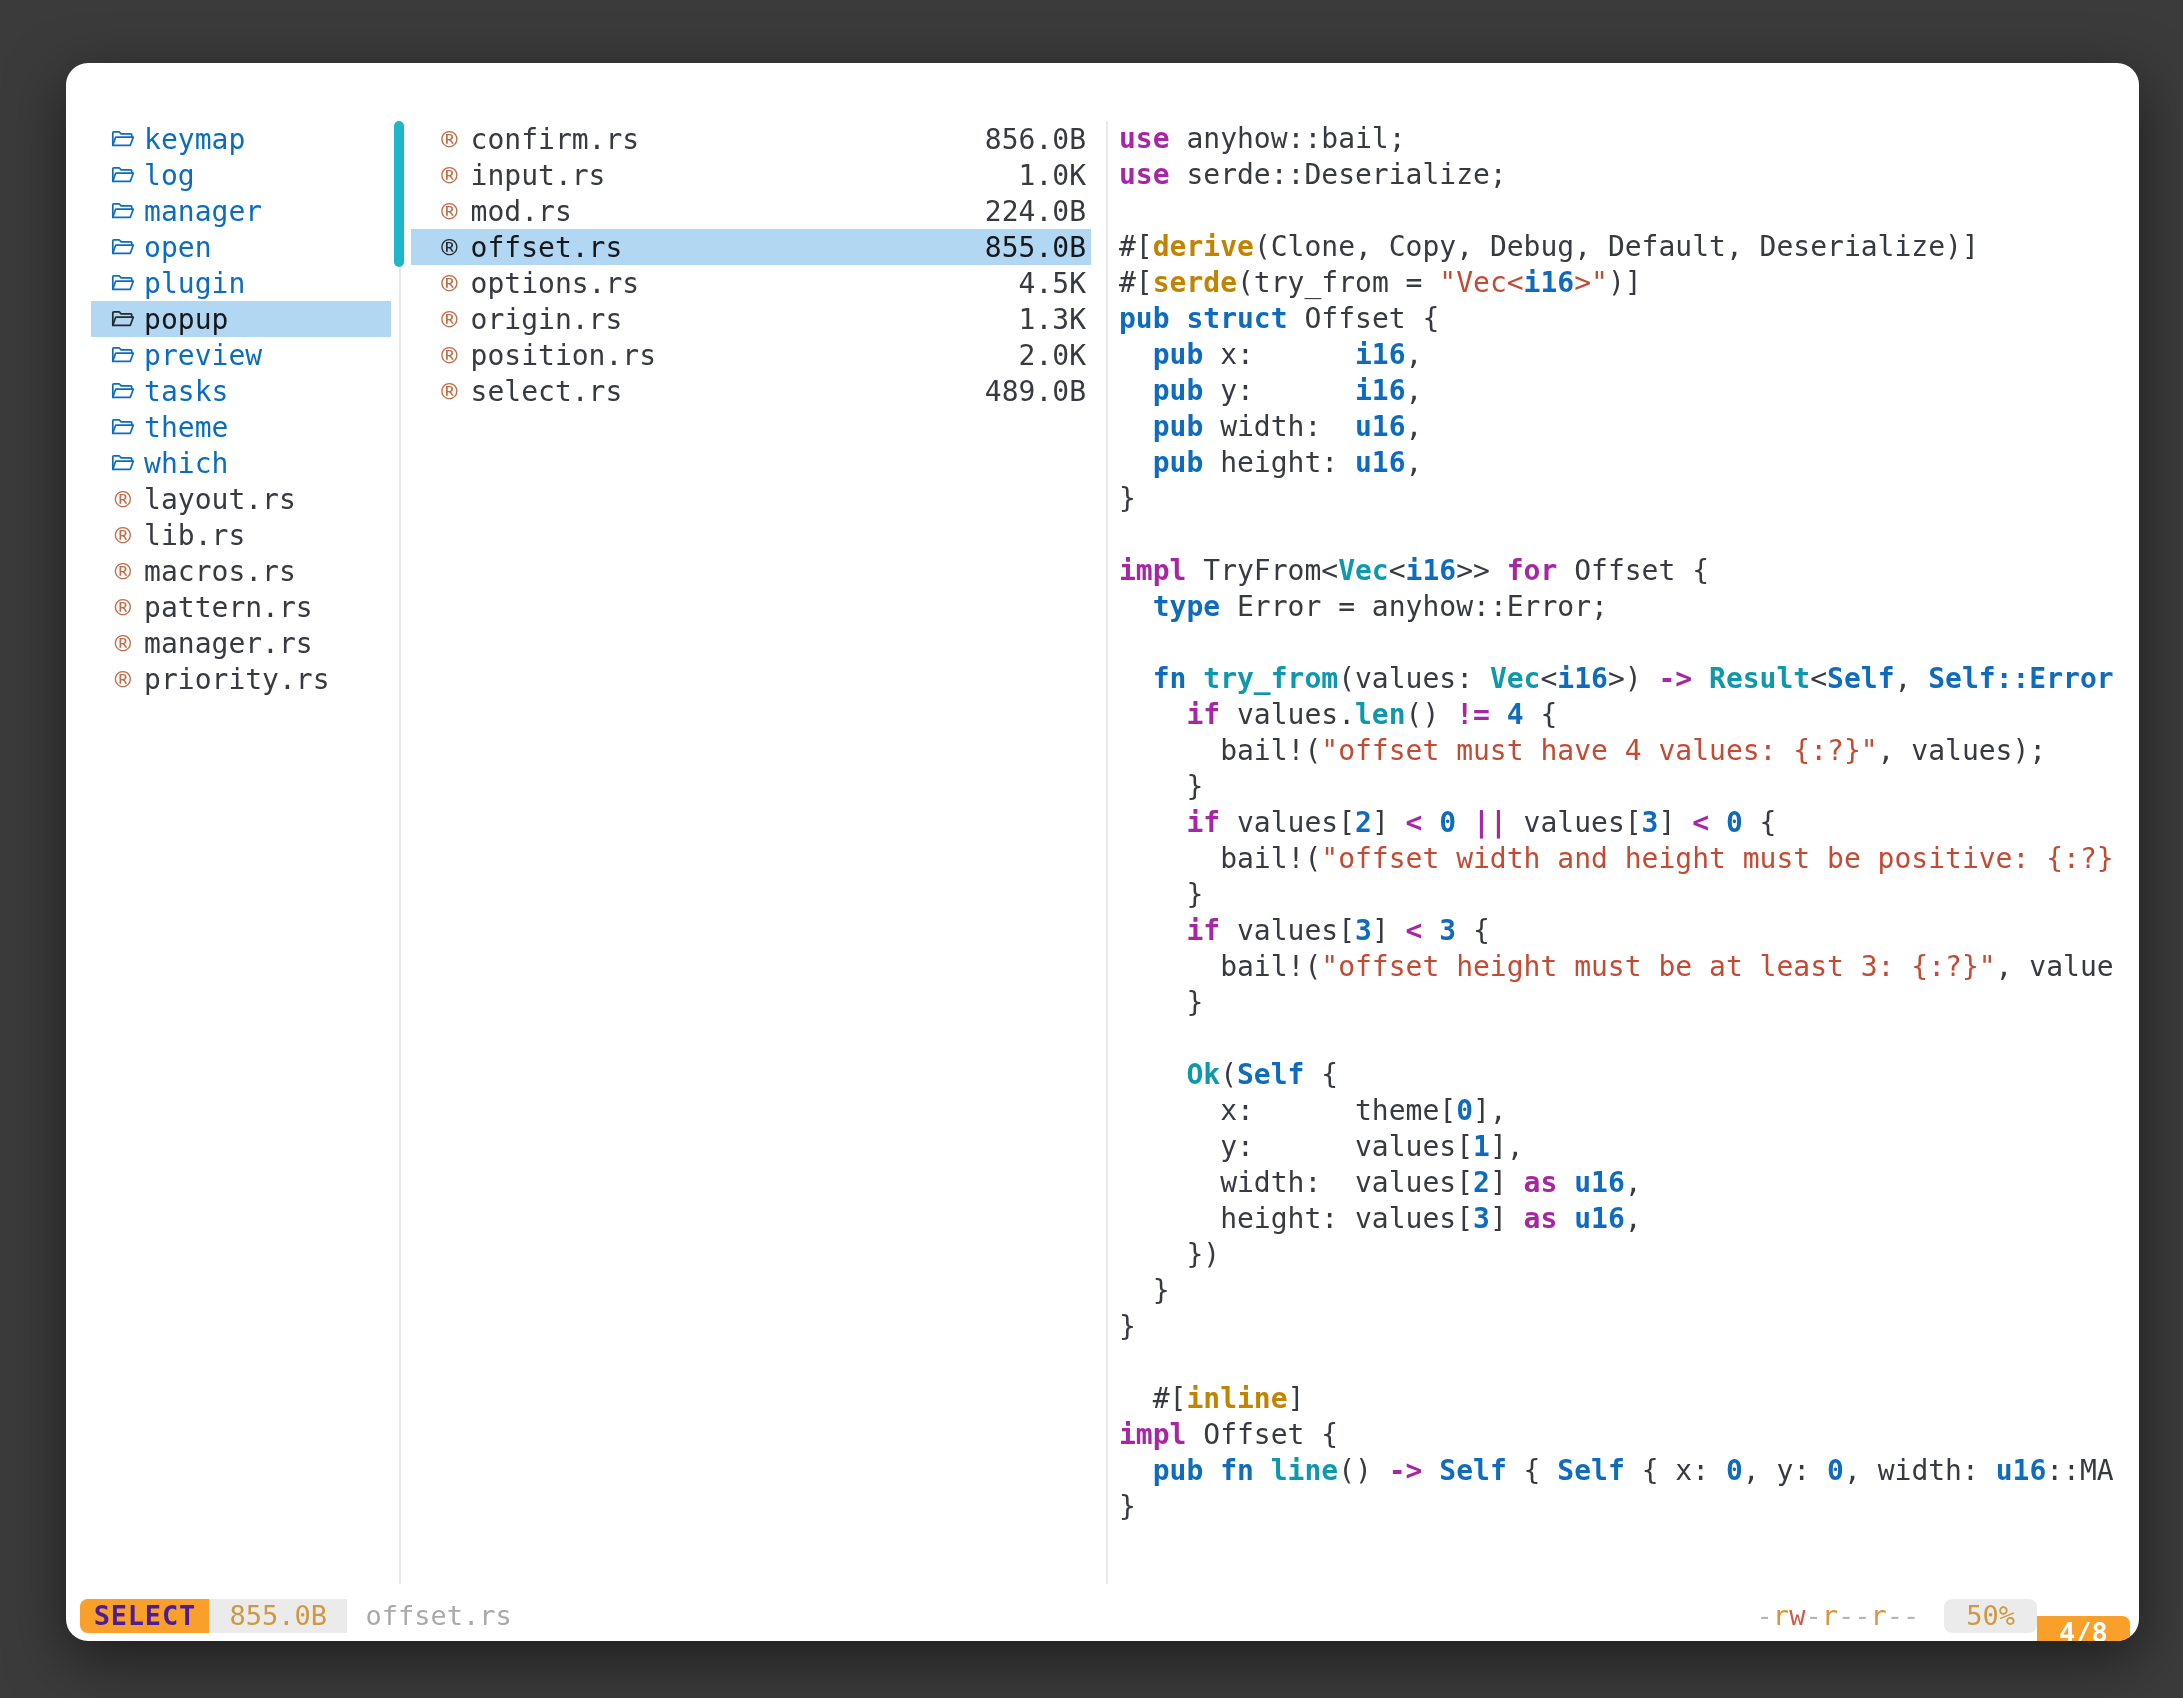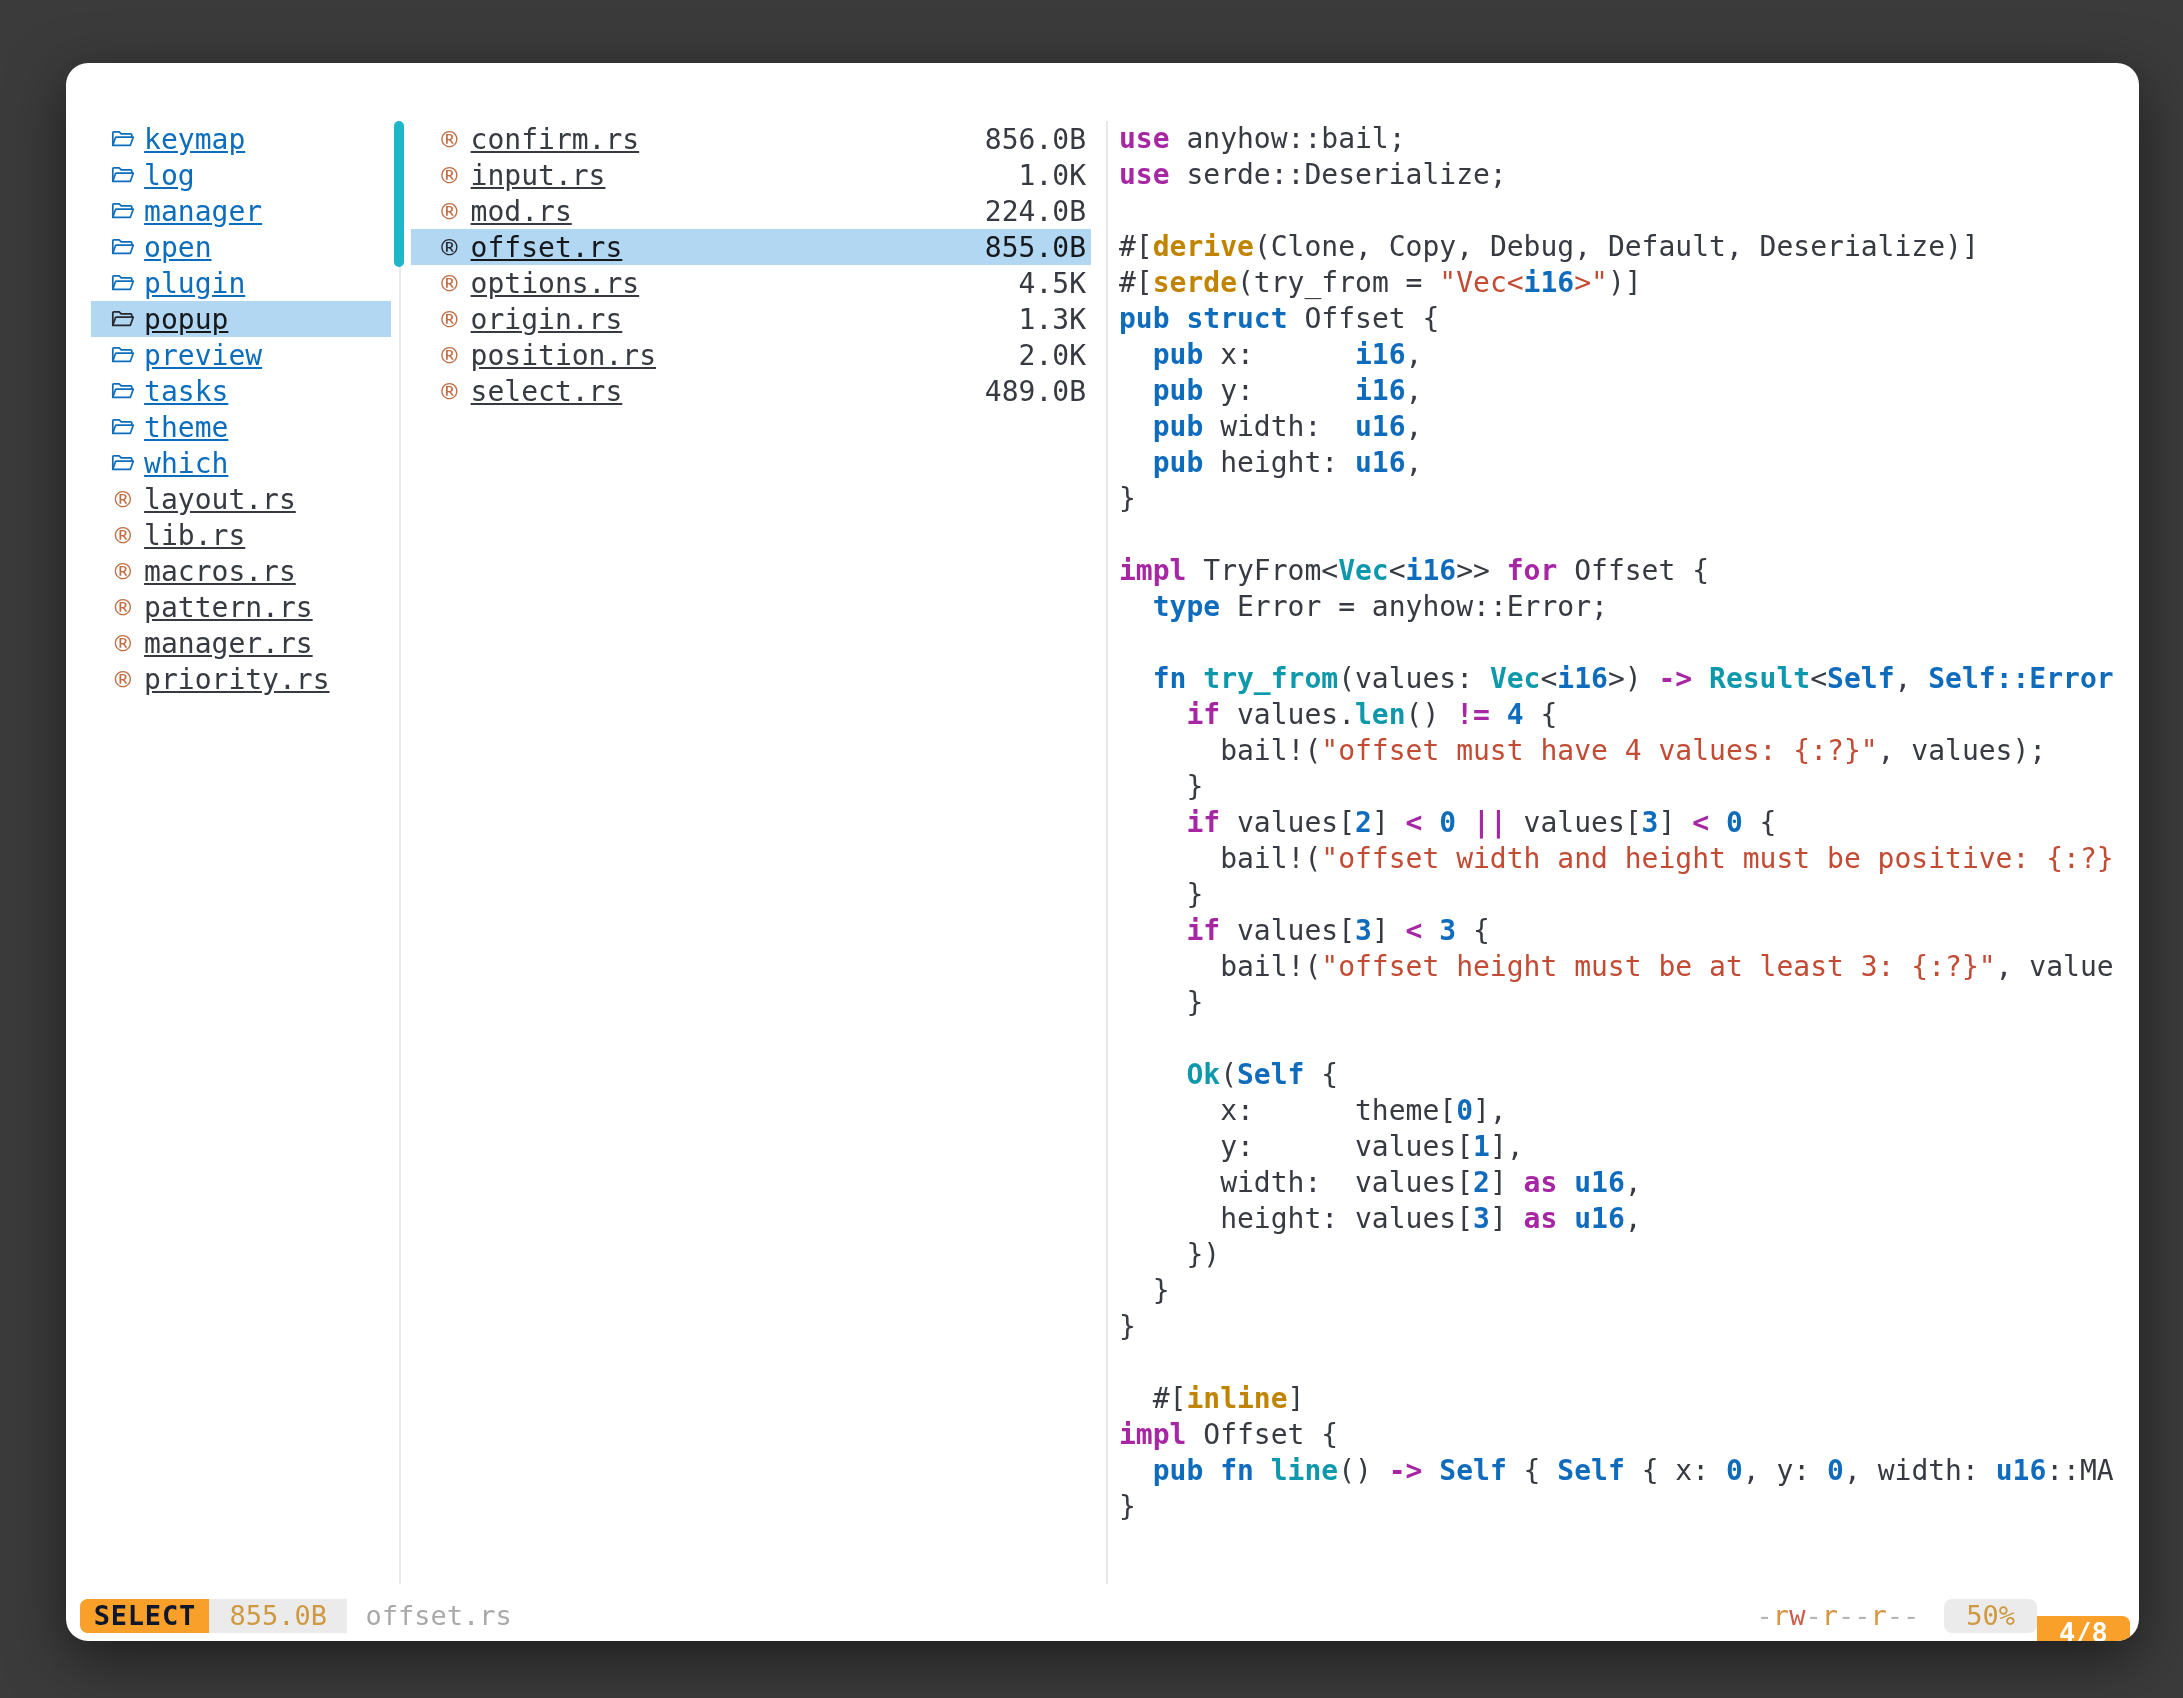--- a/index.html
+++ b/index.html
@@ -44,21 +44,21 @@
   .pane-mid  .row { padding: 0 5px 0 25px; }
   .row.selected { background: #b2d7f3; }
   .icon {
     width: 27px; margin-right: 7.6px; flex: none;
     display: inline-flex; align-items: center; justify-content: center;
   }
   .folder-svg { width: 23.5px; height: 20px; display: block; }
   .row.folder .icon { color: #0c6dbc; }
   .row.folder .label { color: #0c6dbc; }
   .rust-glyph { color: #bf6e45; font-size: 27px; line-height: 1; }
-  .row .label { color: #383a42; white-space: pre; text-decoration: underline; }
+  .row .label { color: #383a42; white-space: pre; }
   .row .size { margin-left: auto; color: #383a42; white-space: pre; }
   .row.selected .icon, .row.selected .rust-glyph { color: #26292e; }
   .row.selected .label, .row.selected .size { color: #16181b; }
 
   .code-line {
     height: 36px; line-height: 36px;
     white-space: pre; color: #383a42;
   }
   .tok-n { color: #383a42; }
   .tok-k { color: #a626a4; font-weight: bold; }
@@ -72,21 +72,21 @@
     position: absolute; left: 14.3px; right: 9.2px; bottom: 8.4px;
     height: 34px; display: flex; align-items: center;
     justify-content: space-between; font-size: 27px;
   }
   .status-left, .status-right { display: flex; align-items: center; height: 34px; }
   .badge {
     display: inline-flex; align-items: center; height: 34px;
     padding: 0 20px; white-space: pre;
   }
   .badge-mode {
-    background: #f9a02b; color: #0f172a; font-weight: bold;
+    background: #f9a02b; color: #4c1d95; font-weight: bold;
     border-radius: 7.6px 0 0 7.6px; padding: 0 13.4px; letter-spacing: 0.8px;
   }
   .badge-size { background: #ebebeb; color: #ce9940; }
   .status-filename { color: #a9a9a9; margin-left: 18.5px; white-space: pre; }
   .permissions { margin-right: 25px; white-space: pre; }
   .perm-dash { color: #b5b5b5; }
   .perm-r { color: #d9953e; }
   .perm-w { color: #cf5b4c; }
   .badge-percent { background: #ebebeb; color: #ce9940; padding: 0 22px; border-radius: 8px; }
   .badge-position {

